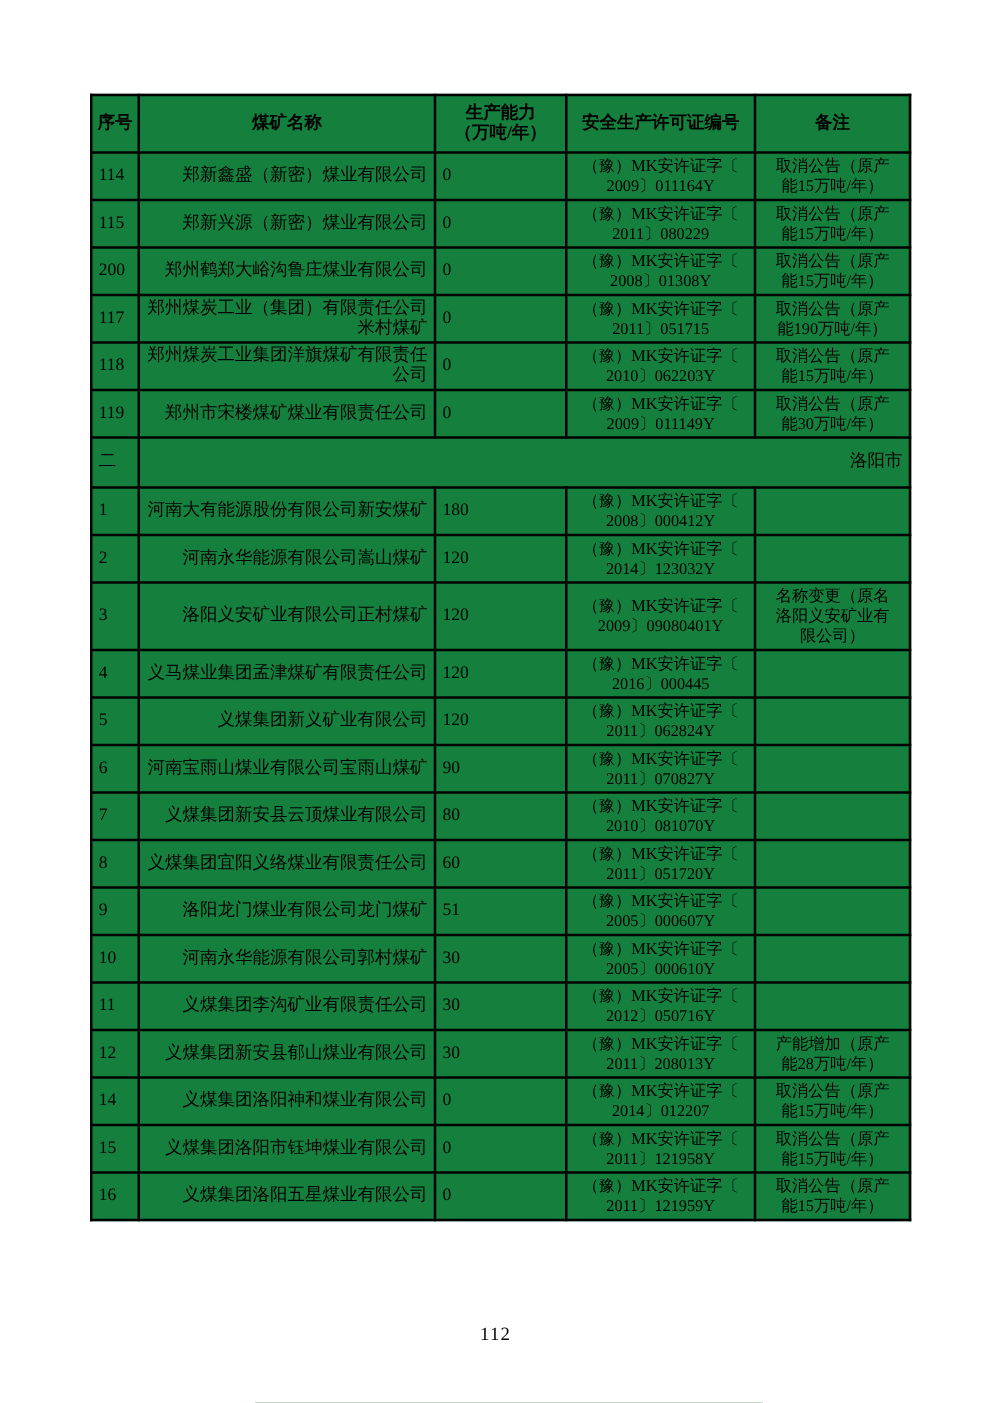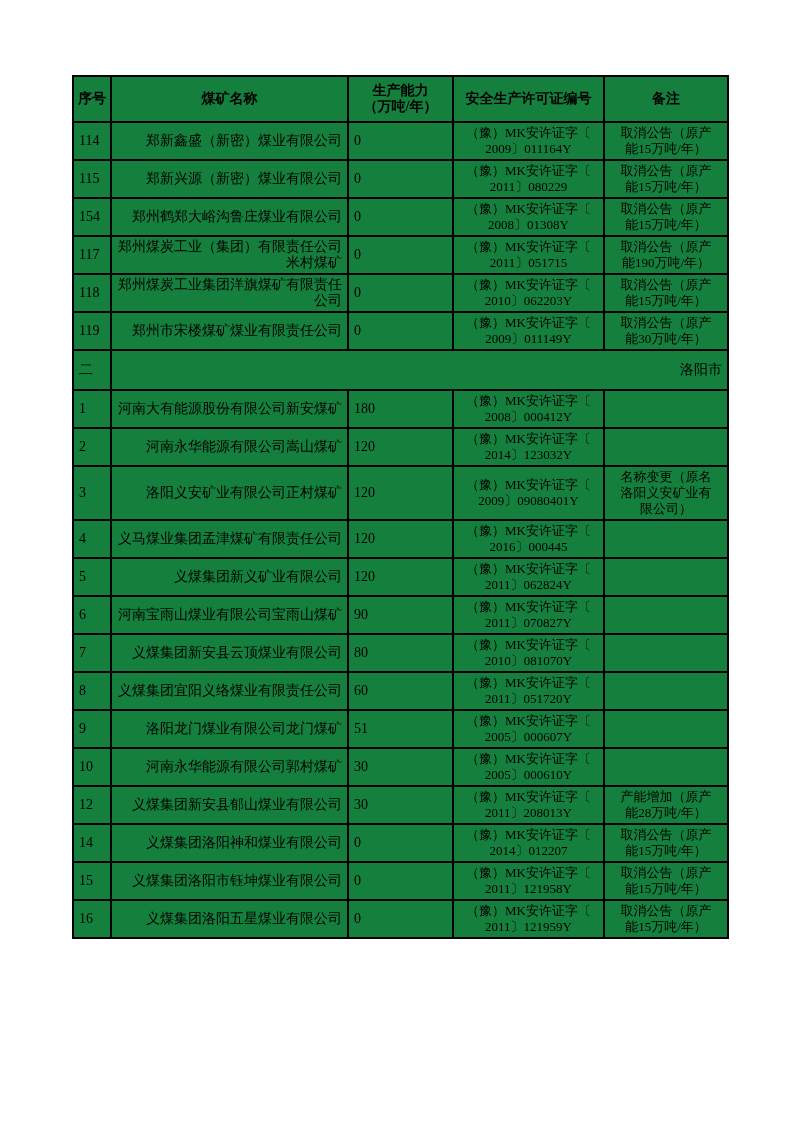--- a/index.html
+++ b/index.html
@@ -86,21 +86,21 @@
         <tr>
           <td class="c">115</td>
           <td class="l">郑新兴源（新密）煤业有限公司</td>
           <td class="c">0</td>
           <td class="pre">（豫）MK安许证字〔
 2011〕080229</td>
           <td class="pre">取消公告（原产
 能15万吨/年）</td>
         </tr>
         <tr>
-          <td class="c">154</td>
+          <td class="c">200</td>
           <td class="l">郑州鹤郑大峪沟鲁庄煤业有限公司</td>
           <td class="c">0</td>
           <td class="pre">（豫）MK安许证字〔
 2008〕01308Y</td>
           <td class="pre">取消公告（原产
 能15万吨/年）</td>
         </tr>
         <tr>
           <td class="c">117</td>
           <td class="l">郑州煤炭工业（集团）有限责任公司米村煤矿</td>
@@ -208,20 +208,28 @@
         </tr>
         <tr>
           <td class="c">10</td>
           <td class="l">河南永华能源有限公司郭村煤矿</td>
           <td class="c">30</td>
           <td class="pre">（豫）MK安许证字〔
 2005〕000610Y</td>
           <td class="pre"></td>
         </tr>
         <tr>
+          <td class="c">11</td>
+          <td class="l">义煤集团李沟矿业有限责任公司</td>
+          <td class="c">30</td>
+          <td class="pre">（豫）MK安许证字〔
+2012〕050716Y</td>
+          <td class="pre"></td>
+        </tr>
+        <tr>
           <td class="c">12</td>
           <td class="l">义煤集团新安县郁山煤业有限公司</td>
           <td class="c">30</td>
           <td class="pre">（豫）MK安许证字〔
 2011〕208013Y</td>
           <td class="pre">产能增加（原产
 能28万吨/年）</td>
         </tr>
         <tr>
           <td class="c">14</td>
@@ -246,14 +254,15 @@
           <td class="l">义煤集团洛阳五星煤业有限公司</td>
           <td class="c">0</td>
           <td class="pre">（豫）MK安许证字〔
 2011〕121959Y</td>
           <td class="pre">取消公告（原产
 能15万吨/年）</td>
         </tr>
       </tbody>
   </table>
 
+  <div class="page-number">112</div>
 
 </div>
 
 </body></html>

